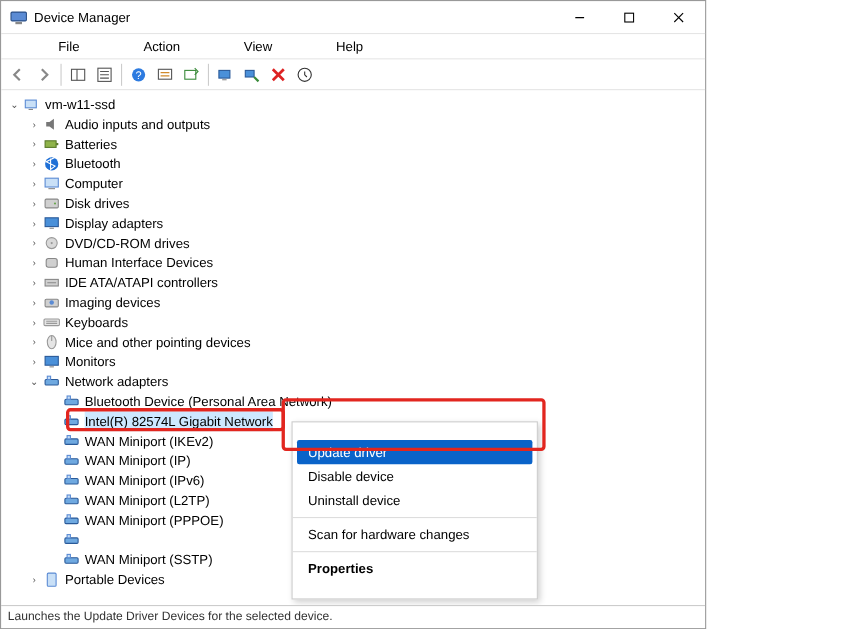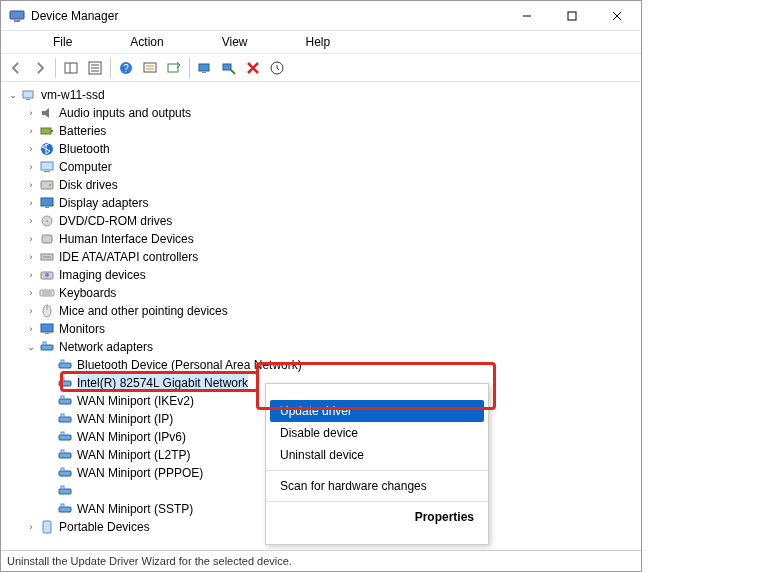--- a/index.html
+++ b/index.html
@@ -79,21 +79,21 @@
     border:1px solid #ccc;
     box-shadow: 2px 2px 6px rgba(0,0,0,.2);
     padding: 16px 0;
     z-index: 20;
     font-size: 12px;
     margin-top: 12px;
   }
   .ctx-item { padding: 4px 14px; }
   .ctx-item.highlight { background:#0a63c9; color:#fff; border-radius:2px; margin:0 4px; padding:4px 10px;}
   .ctx-sep { height:1px; background:#ddd; margin:4px 0; }
-  .ctx-item.bold { font-weight:600;text-align:right; }
+  .ctx-item.bold { font-weight:600; }
   .highlight-box-outer {
     position:absolute;
     left: 255px; top: 362px;
     width: 240px; height: 48px;
     border: 3px solid #e2261f;
     border-radius: 4px;
     z-index: 21;
     pointer-events: none;
   }
   .highlight-box-sel {
@@ -500,15 +500,15 @@
         <div class="ctx-item">Uninstall device</div>
         <div class="ctx-sep"></div>
         <div class="ctx-item">Scan for hardware changes</div>
         <div class="ctx-sep"></div>
         <div class="ctx-item bold">Properties</div>
       </div>
     <div class="highlight-box-outer" style="top: 280px;"></div>
   </div>
 
   <div class="statusbar">
-    <span>Uninstall the Update Driver Wizard for the selected device.</span>
+    <span>Launches the Update Driver Devices for the selected device.</span>
   </div>
 </div>
 
 </body></html>

